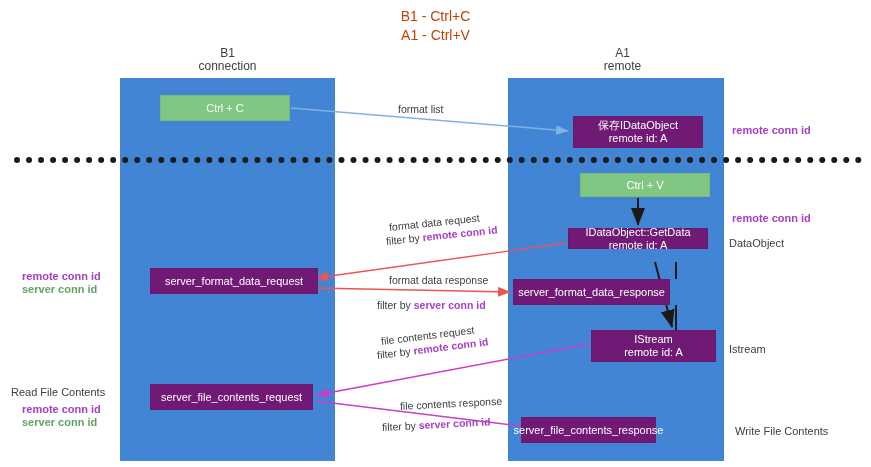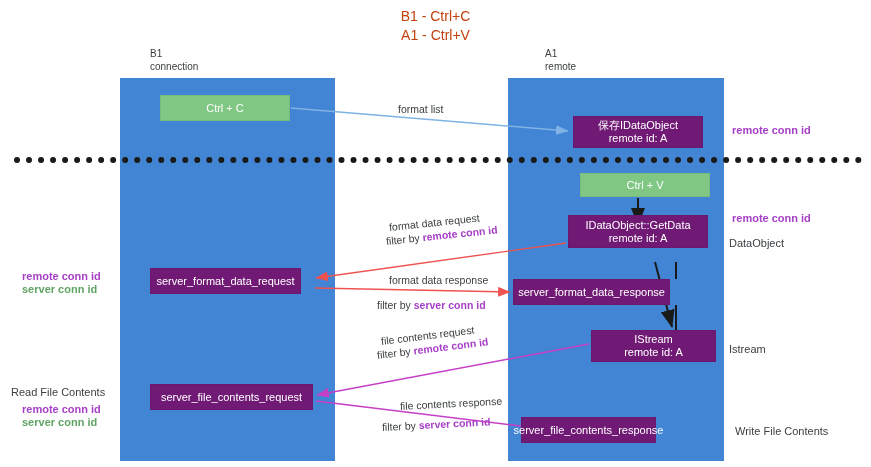--- a/index.html
+++ b/index.html
@@ -11,22 +11,22 @@
   }
   #stage{position:relative;width:871px;height:467px;}
 
   
   .lane{position:absolute;background:#4285d4;}
   #lane-b1{left:120px;top:78px;width:215px;height:383px;}
   #lane-a1{left:508px;top:78px;width:216px;height:383px;}
 
   
   .lane-head{
-    position:absolute;text-align:left;color:#3c4043;
-    font-size:10px;line-height:13px;
+    position:absolute;text-align:center;color:#3c4043;
+    font-size:12px;line-height:13px;
   }
   #head-b1{left:150px;top:47px;width:155px;}
   #head-a1{left:545px;top:47px;width:155px;}
   .lane-head .l1{display:block;}
   .lane-head .l2{display:block;}
 
   
   #title{
     position:absolute;left:0;top:7px;width:871px;text-align:center;
     color:#c2410c;font-size:14px;line-height:19px;
@@ -40,22 +40,22 @@
     color:#ffffff;font-size:11px;line-height:13px;text-align:center;
     border:1px solid rgba(0,0,0,.06);
   }
   .node.green{background:#81c784;}
   .node.orange{background:#701a75;}
   .node .ln{display:block;white-space:nowrap;}
 
   #n-ctrlc{left:160px;top:95px;width:130px;height:26px;}
   #n-idataobject{left:573px;top:116px;width:130px;height:32px;}
   #n-ctrlv{left:573px;top:173px;width:130px;height:24px;margin-left:7px;}
-  #n-getdata{left:568px;top:215px;width:140px;height:33px;}
-  #n-sfdreq{left:150px;top:268px;width:151px;height:26px;}
+  #n-getdata{left:568px;top:228px;width:140px;height:21px;}
+  #n-sfdreq{left:150px;top:268px;width:168px;height:26px;}
   #n-sfdresp{left:513px;top:279px;width:157px;height:26px;}
   #n-istream{left:591px;top:330px;width:125px;height:32px;}
   #n-sfcreq{left:150px;top:384px;width:163px;height:26px;}
   #n-sfcresp{left:521px;top:417px;width:135px;height:26px;}
 
   
   #divider{
     position:absolute;left:14px;top:157px;width:848px;height:0;
     border-top:6px dotted #1a1a1a;
   }

